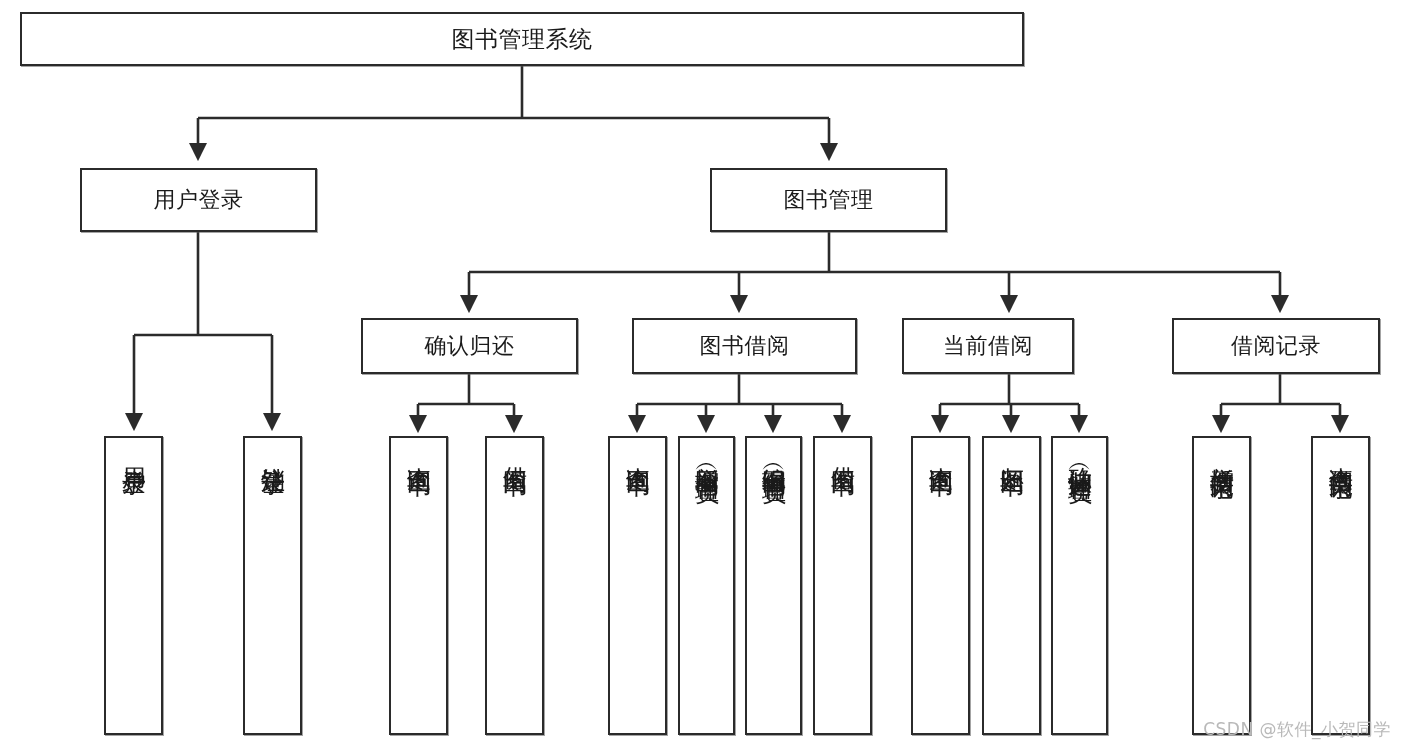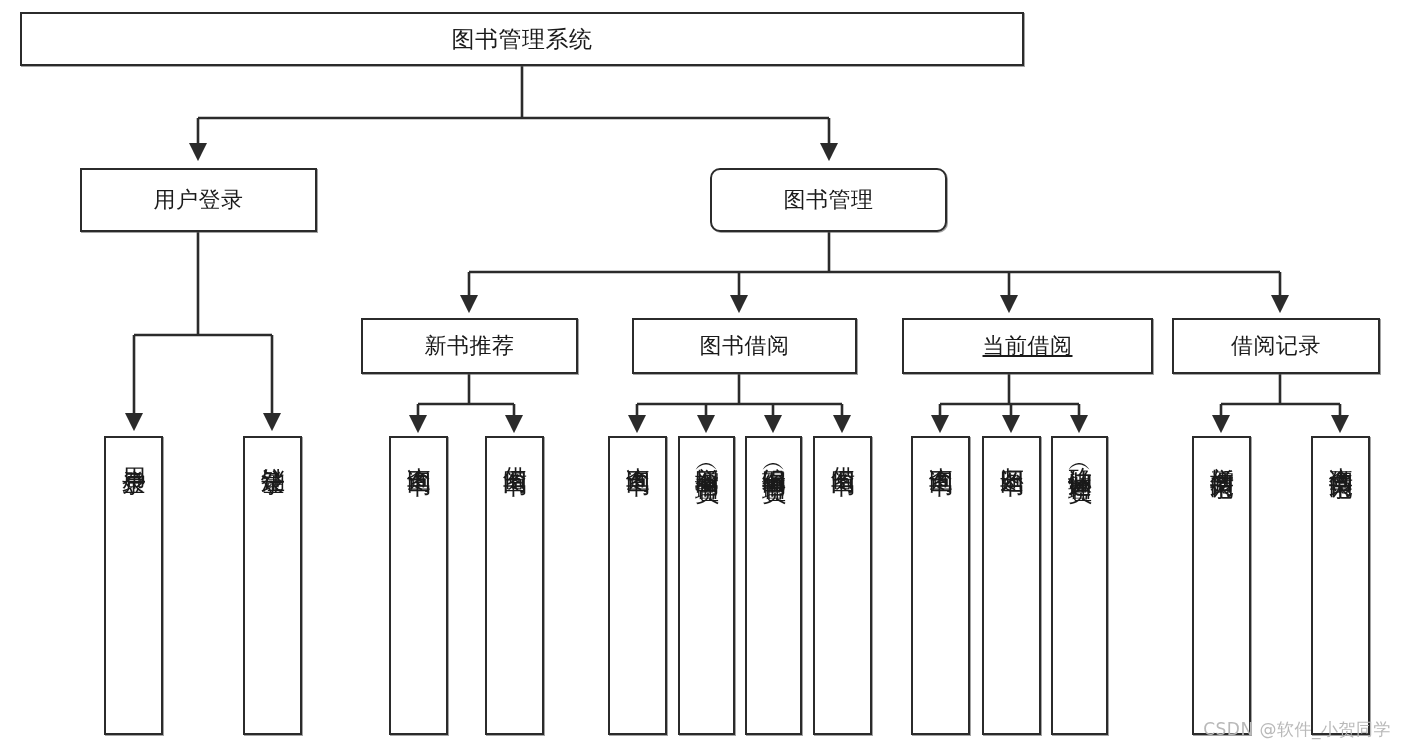--- a/index.html
+++ b/index.html
@@ -150,31 +150,31 @@
     </g>
   </svg>
 
   <div class="node root" style="left: 20px; top: 12px; width: 1004px; height: 54px;">
     <span class="node-label">图书管理系统</span>
   </div>
 
   <div class="node branch" style="left: 80px; top: 168px; width: 237px; height: 64px;">
     <span class="node-label">用户登录</span>
   </div>
-  <div class="node branch" style="left: 710px; top: 168px; width: 237px; height: 64px; border-radius: 10px;">
+  <div class="node branch" style="left: 710px; top: 168px; width: 237px; height: 64px;">
     <span class="node-label">图书管理</span>
   </div>
 
   <div class="node branch" style="left: 361px; top: 318px; width: 217px; height: 56px;">
-    <span class="node-label">新书推荐</span>
+    <span class="node-label">确认归还</span>
   </div>
   <div class="node branch" style="left: 632px; top: 318px; width: 225px; height: 56px;">
     <span class="node-label">图书借阅</span>
   </div>
-  <div class="node branch" style="left: 902px; top: 318px; width: 251px; height: 56px; text-decoration: underline;">
+  <div class="node branch" style="left: 902px; top: 318px; width: 172px; height: 56px;">
     <span class="node-label">当前借阅</span>
   </div>
   <div class="node branch" style="left: 1172px; top: 318px; width: 208px; height: 56px;">
     <span class="node-label">借阅记录</span>
   </div>
 
   <div class="node leaf" style="left: 104px; top: 436px; width: 59px; height: 299px;">
     <span class="node-label">用户登录</span>
   </div>
   <div class="node leaf" style="left: 243px; top: 436px; width: 59px; height: 299px;">

